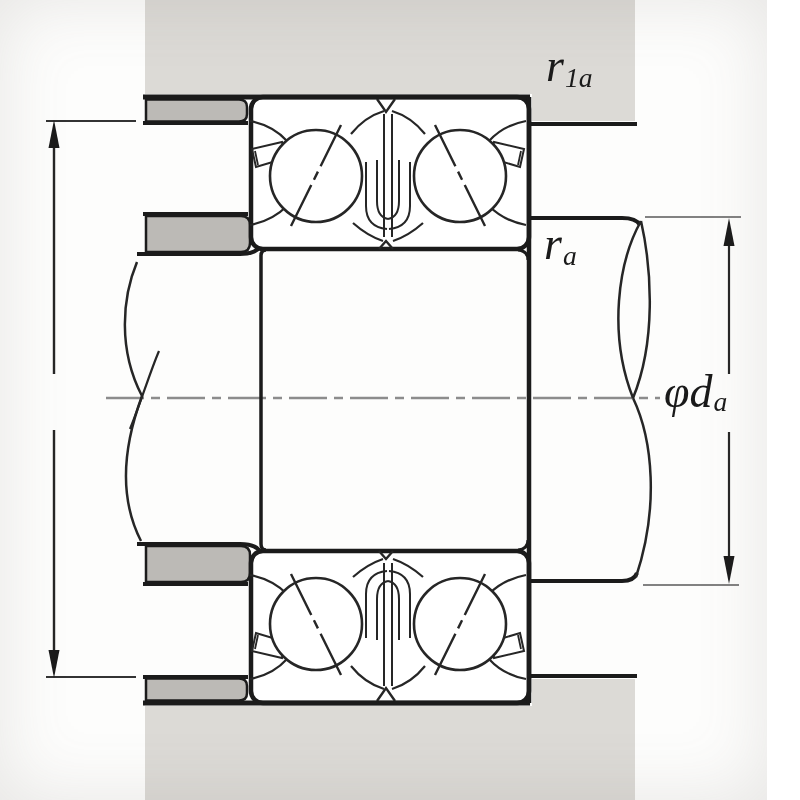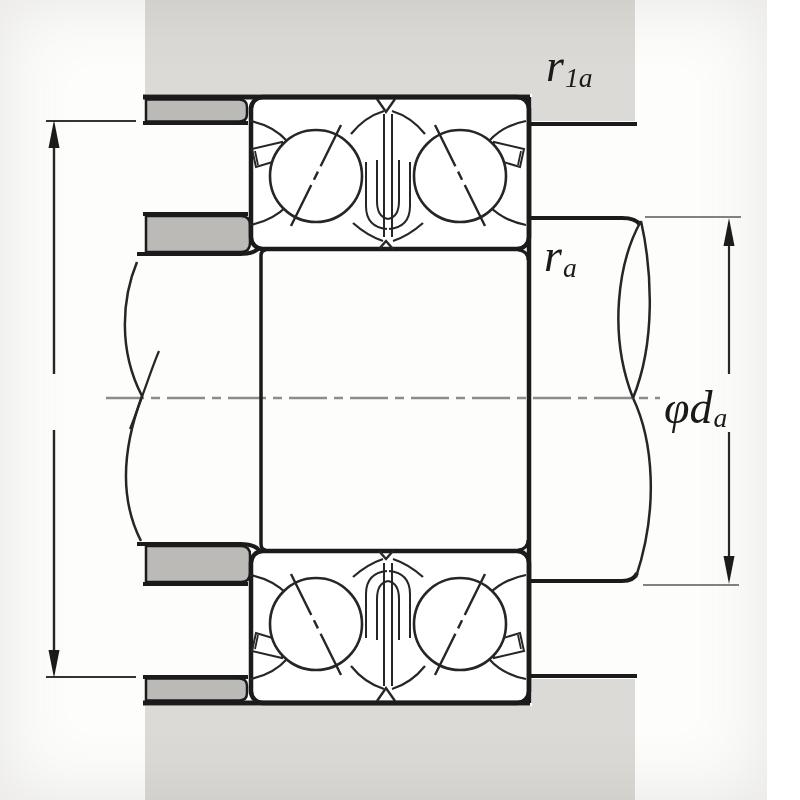--- a/index.html
+++ b/index.html
@@ -113,18 +113,18 @@
     <path d="M645,217 H741" style="stroke:var(--ext_line_right)" stroke-width="2"></path>
     <path d="M643,585 H739" style="stroke:var(--ext_line_right)" stroke-width="2"></path>
     <path d="M729,244 V374 M729,432 V558" style="stroke:var(--inner_line)" stroke-width="2.2"></path>
     <polygon points="729,218 723.5,246 734.5,246" style="fill:var(--line)"></polygon>
     <polygon points="729,584 723.5,556 734.5,556" style="fill:var(--line)"></polygon>
   </g>
 </svg>
 
 <div class="dim-label deep" style="left:546px;top:42px"><span>r</span><sub>1a</sub></div>
 
-<div class="dim-label deep" style="left:544px;top:232px"><span>r</span><sub>a</sub></div>
+<div class="dim-label deep" style="left:544px;top:220px"><span>r</span><sub>a</sub></div>
 
 
-<div class="dim-label" style="left:664px;top:384px"><span>φd</span><sub>a</sub></div>
+<div class="dim-label" style="left:664px;top:368px"><span>φd</span><sub>a</sub></div>
 
 </div>
 
 </body></html>

